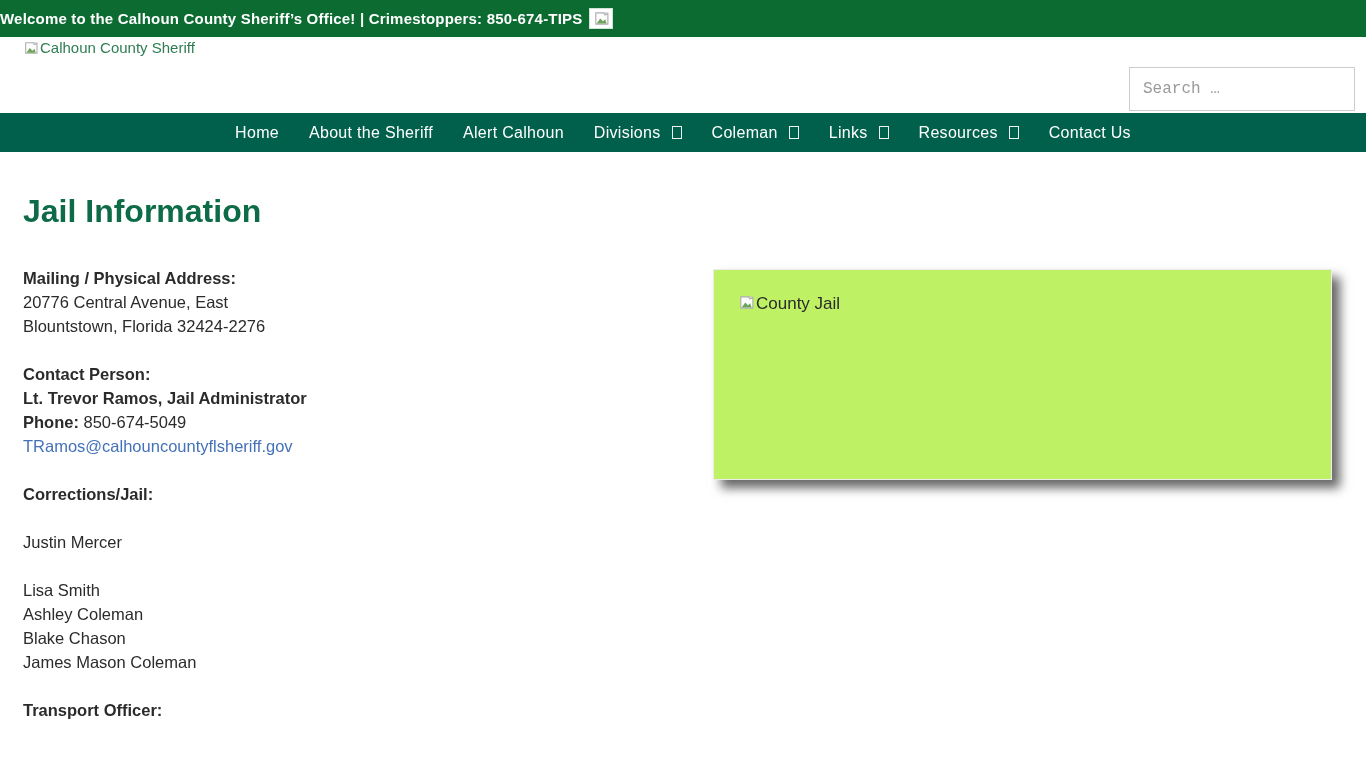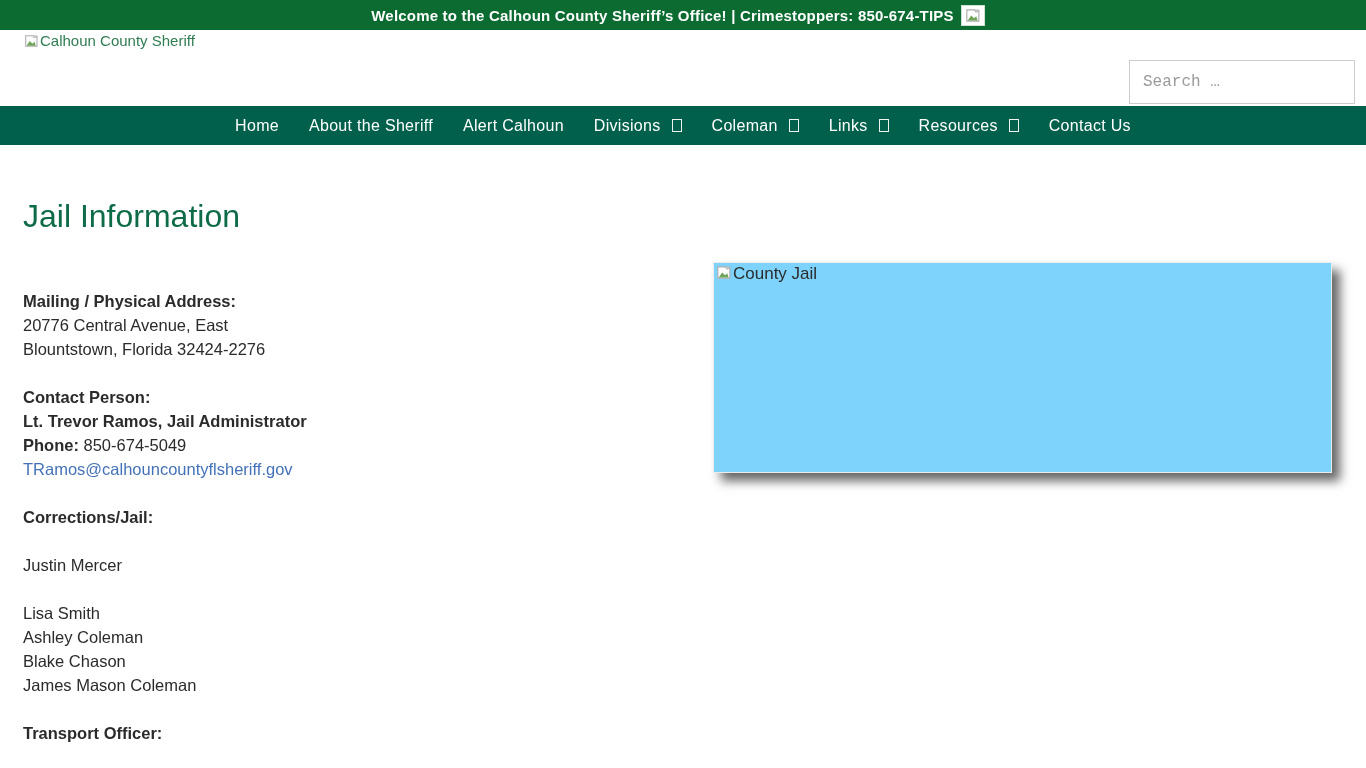--- a/index.html
+++ b/index.html
@@ -1,22 +1,22 @@
 <!DOCTYPE html>
 <html><head>
 <meta charset="utf-8">
 <style>
   * { box-sizing: border-box; margin: 0; padding: 0; }
   html, body { width: 1366px; height: 768px; overflow: hidden; background: #ffffff; }
   body { font-family: "Liberation Sans", sans-serif; color: #2b2b2b; }
 
   
   .topbar {
-    height: 30px; background: #0b6b31; display: flex; align-items: center;
-    justify-content: center; padding-right: 10px; gap: 7px;
+    height: 37px; background: #0b6b31; display: flex; align-items: center;
+    justify-content: flex-start; padding-right: 10px; gap: 7px;
   }
   .topbar-text { color: #ffffff; font-weight: bold; font-size: 15px; letter-spacing: .2px; }
   .topbar-img { width: 24px; height: 21px; border: 1px solid #cfe3d4; background: #ffffff;
     display: inline-flex; align-items: center; justify-content: center; }
 
   
   .header { height: 76px; position: relative; background: #ffffff; }
   .logo { position: absolute; left: 23px; top: 2px; display: inline-flex; align-items: center;
     gap: 1px; text-decoration: none; }
   .logo-text { color: #2f7d52; font-size: 15px; }
@@ -30,31 +30,31 @@
   
   .navbar { height: 39px; background: #01604b; display: flex; align-items: center;
     justify-content: center; }
   .nav-item { display: inline-flex; align-items: center; color: #ffffff; font-weight: normal;
     font-size: 16px; letter-spacing: .3px; text-decoration: none; padding: 0 15px; height: 100%; }
   .nav-caret { display: inline-block; width: 10px; height: 13px; border: 1.4px solid #eef3ef;
     margin-left: 11px; }
 
   
   .main { position: relative; padding: 0 0 0 23px; }
-  h1.page-title { color: #0e6b47; font-size: 32px; line-height: 1.2; font-weight: normal;
-    padding-top: 52px; margin-bottom: 54px; }
+  h1.page-title { color: #0e6b47; font-size: 32px; line-height: 1.2; font-weight: bold;
+    padding-top: 40px; margin-bottom: 36px; }
   .main p { font-size: 16.5px; line-height: 24px; margin: 0 0 24px 0; max-width: 640px; }
   .b { font-weight: bold; }
   .bi { font-weight: bold; }
   .email-link { color: #4472b8; text-decoration: none; }
 
   
   .jail-figure {
     position: absolute; left: 713px; top: 117px; width: 619px; height: 211px;
-    background: #7dd3fc; border: 1px solid #ececec; padding: 1px;
+    background: #bef264; border: 1px solid #ececec; padding: 24px;
     box-shadow: 8px 8px 10px rgba(0,0,0,0.6);
   }
   .jail-alt { display: inline-flex; align-items: flex-start; gap: 1px; }
   .jail-alt-text { font-size: 17px; color: #2b2b2b; }
 
   .broken-img-icon { flex: 0 0 auto; }
 </style>
 </head>
 <body>
 

